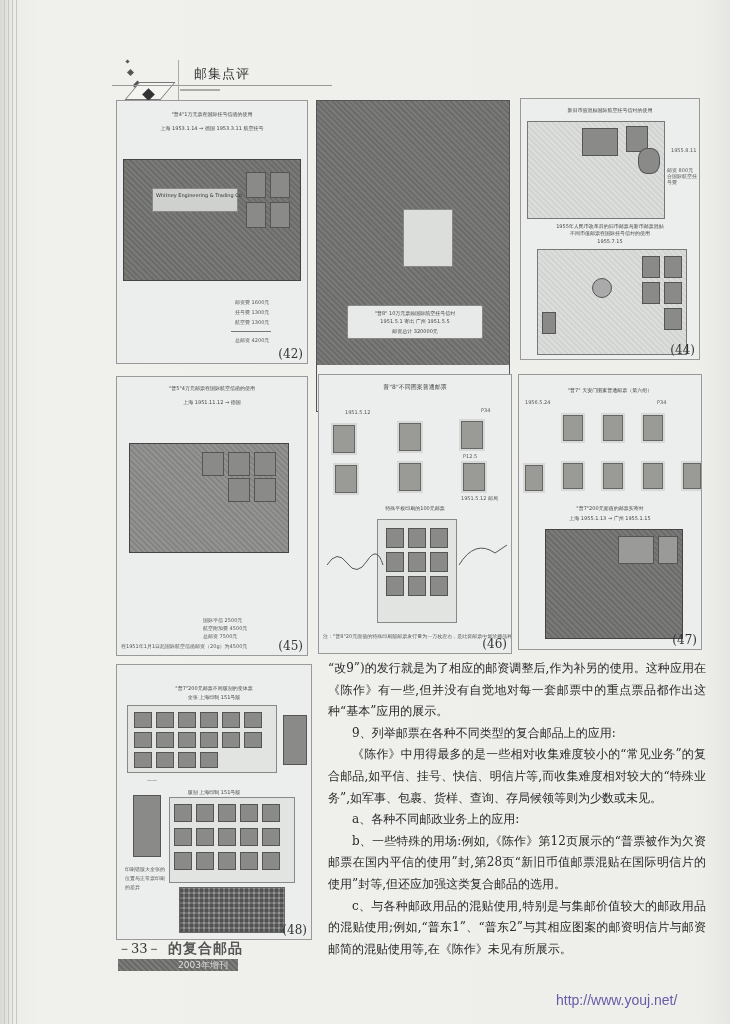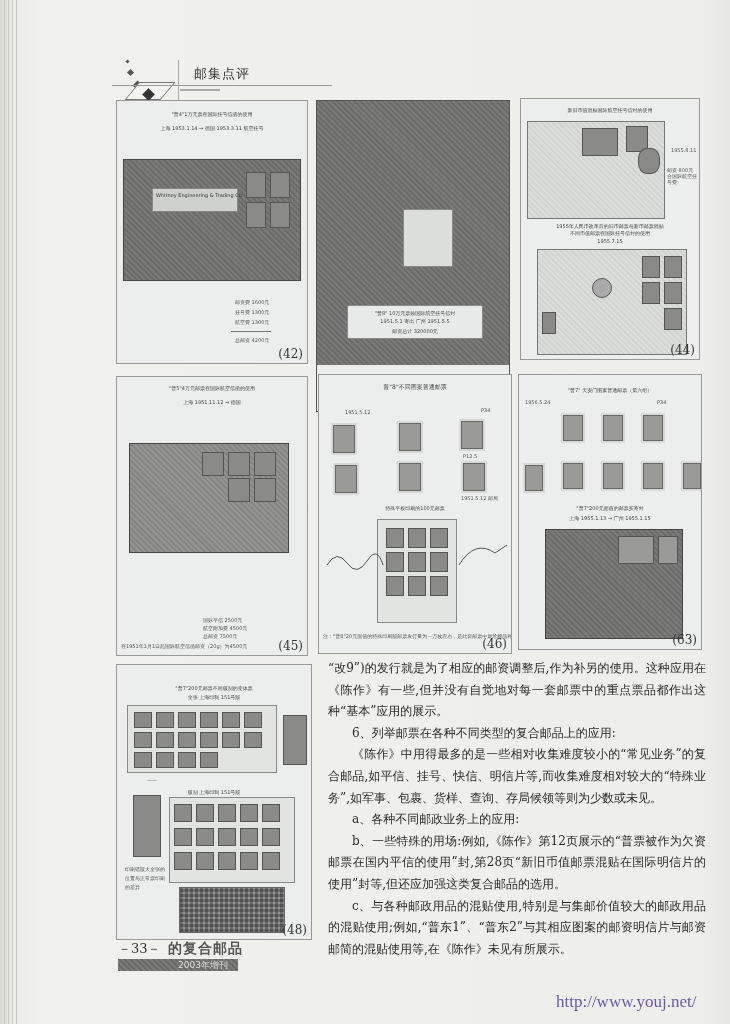--- a/index.html
+++ b/index.html
@@ -43,21 +43,21 @@
   }
   .body-text p { margin: 0; }
   .body-text .ind { text-indent: 24px; }
 
   
   .footer { position: absolute; left: 118px; top: 940px; }
   .footer .pg { position: absolute; left: 0; top: 0; font-size: 13px; color: #333; white-space: nowrap; font-family: "DejaVu Serif", serif; }
   .footer .mag { position: absolute; left: 50px; top: 0; font-size: 14px; font-weight: bold; color: #555; letter-spacing: 1px; white-space: nowrap; font-family: "DejaVu Sans", sans-serif; }
   .footer .bar { position: absolute; left: 0; top: 19px; width: 120px; height: 12px; background: repeating-linear-gradient(45deg, #6a6a68 0 2px, #7c7c7a 2px 4px); }
   .footer .issue { position: absolute; left: 60px; top: 19px; font-size: 9px; color: #ddd; white-space: nowrap; font-family: "DejaVu Sans", sans-serif; }
-  .url { position: absolute; left: 556px; top: 992px; font-family: Liberation Serif, serif; font-size: 17px; color: #6a5aa8; }
+  .url { position: absolute; left: 556px; top: 992px; font-family: Liberation Sans, sans-serif; font-size: 14px; color: #6a5aa8; }
 </style>
 </head>
 <body>
 
 <div class="page">
   <div class="page-edge" style="left:4px"></div>
   <div class="page-edge" style="left:8px"></div>
   <div class="page-edge" style="left:12px"></div>
   <div class="page-edge" style="left:16px"></div>
 
@@ -191,21 +191,21 @@
     <div class="stamp mount" style="left:44px;top:88px;width:20px;height:26px;"></div>
     <div class="stamp mount" style="left:84px;top:88px;width:20px;height:26px;"></div>
     <div class="stamp mount" style="left:124px;top:88px;width:20px;height:26px;"></div>
     <div class="stamp mount" style="left:164px;top:88px;width:18px;height:26px;"></div>
     <div class="cap" style="top:130px;">"普7"200元面值的邮票实寄封</div>
     <div class="cap" style="top:140px;">上海 1955.1.13 → 广州 1955.1.15</div>
     <div class="cover" style="left:26px;top:154px;width:138px;height:110px;">
       <div class="stamp" style="left:72px;top:6px;width:36px;height:28px;background:#9a9a98;"></div>
       <div class="stamp" style="left:112px;top:6px;width:20px;height:28px;background:#9a9a98;"></div>
     </div>
-    <span class="num">(63)</span>
+    <span class="num">(47)</span>
   </div>
 
   <div class="fig" style="left:116px;top:664px;width:196px;height:276px;">
     <div class="cap" style="top:20px;">"普7"200元邮票不同版别的变体票</div>
     <div class="cap" style="top:29px;">全张 上海印制 151号版</div>
     <div class="label-box" style="left:10px;top:40px;width:150px;height:68px;background:#e2e4e2;">
       <div class="stamp" style="left:6px;top:6px;width:18px;height:16px;"></div>
       <div class="stamp" style="left:28px;top:6px;width:18px;height:16px;"></div>
       <div class="stamp" style="left:50px;top:6px;width:18px;height:16px;"></div>
       <div class="stamp" style="left:72px;top:6px;width:18px;height:16px;"></div>
@@ -243,21 +243,21 @@
       <div class="stamp" style="left:70px;top:54px;width:18px;height:18px;"></div>
       <div class="stamp" style="left:92px;top:54px;width:18px;height:18px;"></div>
     </div>
     <div class="small-txt" style="left:8px;top:200px;white-space:normal;width:44px;line-height:9px;">印刷错版大全张的位置与正常票印刷的差异</div>
     <div style="position:absolute;left:62px;top:222px;width:106px;height:46px;border:1px solid #666;background:repeating-linear-gradient(90deg,#888 0 3px,#bbb 3px 5px),repeating-linear-gradient(0deg,#999 0 3px,#ccc 3px 5px);background-blend-mode:multiply;"></div>
     <span class="num">(48)</span>
   </div>
 
   <div class="body-text">
     <p>“改9”)的发行就是为了相应的邮资调整后,作为补另的使用。这种应用在《陈作》有一些,但并没有自觉地对每一套邮票中的重点票品都作出这种“基本”应用的展示。</p>
-    <p class="ind">6、列举邮票在各种不同类型的复合邮品上的应用:</p>
+    <p class="ind">9、列举邮票在各种不同类型的复合邮品上的应用:</p>
     <p class="ind">《陈作》中用得最多的是一些相对收集难度较小的“常见业务”的复合邮品,如平信、挂号、快信、明信片等,而收集难度相对较大的“特殊业务”,如军事、包裹、货样、查询、存局候领等则为少数或未见。</p>
     <p class="ind">a、各种不同邮政业务上的应用:</p>
     <p class="ind">b、一些特殊的用场:例如,《陈作》第12页展示的“普票被作为欠资邮票在国内平信的使用”封,第28页“新旧币值邮票混贴在国际明信片的使用”封等,但还应加强这类复合邮品的选用。</p>
     <p class="ind">c、与各种邮政用品的混贴使用,特别是与集邮价值较大的邮政用品的混贴使用;例如,“普东1”、“普东2”与其相应图案的邮资明信片与邮资邮简的混贴使用等,在《陈作》未见有所展示。</p>
   </div>
 
   <div class="footer">
     <span class="pg">－33－</span>
     <span class="mag">的复合邮品</span>
     <div class="bar"></div>

